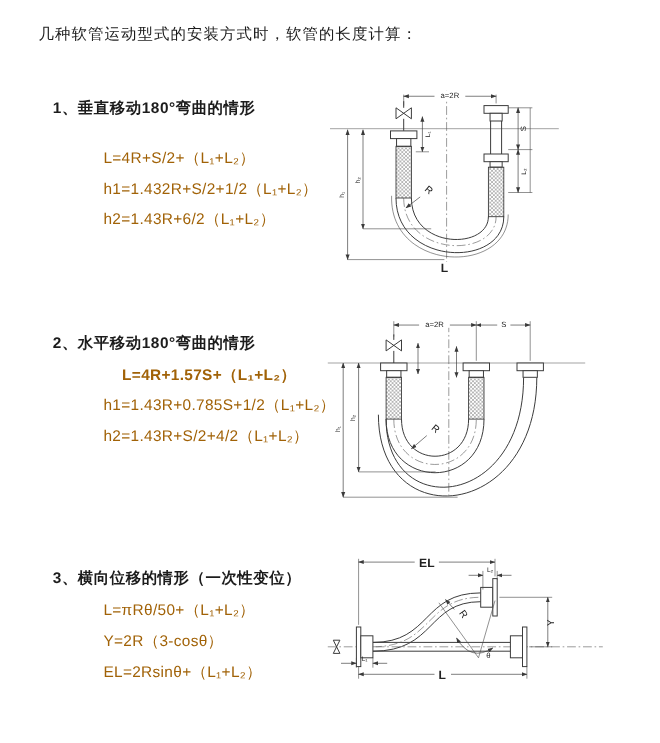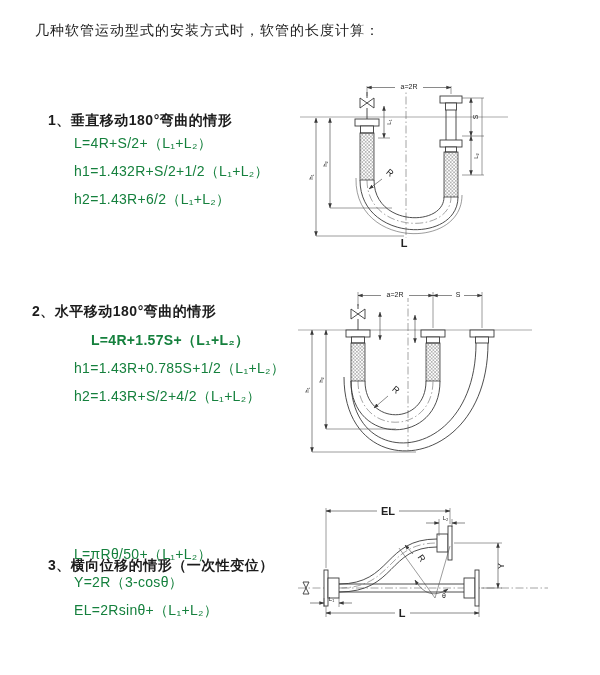--- a/index.html
+++ b/index.html
@@ -3,21 +3,21 @@
 <meta charset="utf-8">
 <style>
   html,body{margin:0;padding:0;}
   body{
     width:600px;height:675px;position:relative;background:#ffffff;overflow:hidden;
     font-family:"Liberation Sans","DejaVu Sans",sans-serif;color:#1c1c1c;
   }
   .abs{position:absolute;}
   .title{font-size:14px;font-weight:normal;letter-spacing:1px;white-space:nowrap;}
   .sec-heading{font-size:14px;font-weight:bold;letter-spacing:0.5px;white-space:nowrap;}
-  .formula{font-size:14px;letter-spacing:0.3px;white-space:nowrap;color:#15803d;}
+  .formula{font-size:14px;letter-spacing:0.3px;white-space:nowrap;color:#a16207;margin-left:20px;}
   svg{position:absolute;overflow:visible;}
   svg text{font-family:"Liberation Sans","DejaVu Sans",sans-serif;fill:#222;}
   .pipe{stroke:#3a3a3a;stroke-width:0.9;fill:none;}
   .thin{stroke:#4a4a4a;stroke-width:0.55;fill:none;}
   .dim{stroke:#3a3a3a;stroke-width:0.6;fill:none;}
   .cl{stroke:#5a5a5a;stroke-width:0.55;fill:none;stroke-dasharray:8 2.5 1.5 2.5;}
   .braidrect{fill:url(#braid);stroke:#3a3a3a;stroke-width:0.8;}
   .flange{fill:#ffffff;stroke:#3a3a3a;stroke-width:0.9;}
   .dimtxt{font-size:7px;}
   .dimtxt-sm{font-size:6px;}
@@ -34,31 +34,31 @@
       <path d="M0,1.4 L10,5 L0,8.6 Z" fill="#3a3a3a"></path>
     </marker>
     <pattern id="braid" width="3.4" height="3.4" patternUnits="userSpaceOnUse">
       <path d="M0,3.4 L3.4,0 M0,0 L3.4,3.4" stroke="#8b8b8b" stroke-width="0.55"></path>
     </pattern>
   </defs>
 </svg>
 
 <div class="abs title" style="left:35px;top:22px;">几种软管运动型式的安装方式时，软管的长度计算：</div>
 
-<div class="abs sec-heading" style="left:48px;top:112px;text-align:center;">1、垂直移动180°弯曲的情形</div>
+<div class="abs sec-heading" style="left:48px;top:90px;text-align:center;">1、垂直移动180°弯曲的情形</div>
 <div class="abs formula" style="left:74px;top:135px;">L=4R+S/2+（L₁+L₂）</div>
 <div class="abs formula" style="left:74px;top:163px;">h1=1.432R+S/2+1/2（L₁+L₂）</div>
 <div class="abs formula" style="left:74px;top:191px;">h2=1.43R+6/2（L₁+L₂）</div>
 
-<div class="abs sec-heading" style="left:32px;top:303px;">2、水平移动180°弯曲的情形</div>
+<div class="abs sec-heading" style="left:48px;top:303px;">2、水平移动180°弯曲的情形</div>
 <div class="abs formula" style="left:91px;top:332px;font-weight:bold;">L=4R+1.57S+（L₁+L₂）</div>
 <div class="abs formula" style="left:74px;top:360px;">h1=1.43R+0.785S+1/2（L₁+L₂）</div>
 <div class="abs formula" style="left:74px;top:388px;">h2=1.43R+S/2+4/2（L₁+L₂）</div>
 
-<div class="abs sec-heading" style="left:48px;top:517px;margin-top:40px;">3、横向位移的情形（一次性变位）</div>
+<div class="abs sec-heading" style="left:48px;top:517px;">3、横向位移的情形（一次性变位）</div>
 <div class="abs formula" style="left:74px;top:546px;">L=πRθ/50+（L₁+L₂）</div>
 <div class="abs formula" style="left:74px;top:574px;">Y=2R（3-cosθ）</div>
 <div class="abs formula" style="left:74px;top:602px;">EL=2Rsinθ+（L₁+L₂）</div>
 
 <svg style="left:296px;top:72px;" width="254" height="186" viewBox="0 0 254 186">
   <g>
     <line class="thin" x1="4" y1="45" x2="212" y2="45" opacity="0.85"></line>
     <line class="cl" x1="110" y1="10" x2="110" y2="172"></line>
   </g>
   <g>

